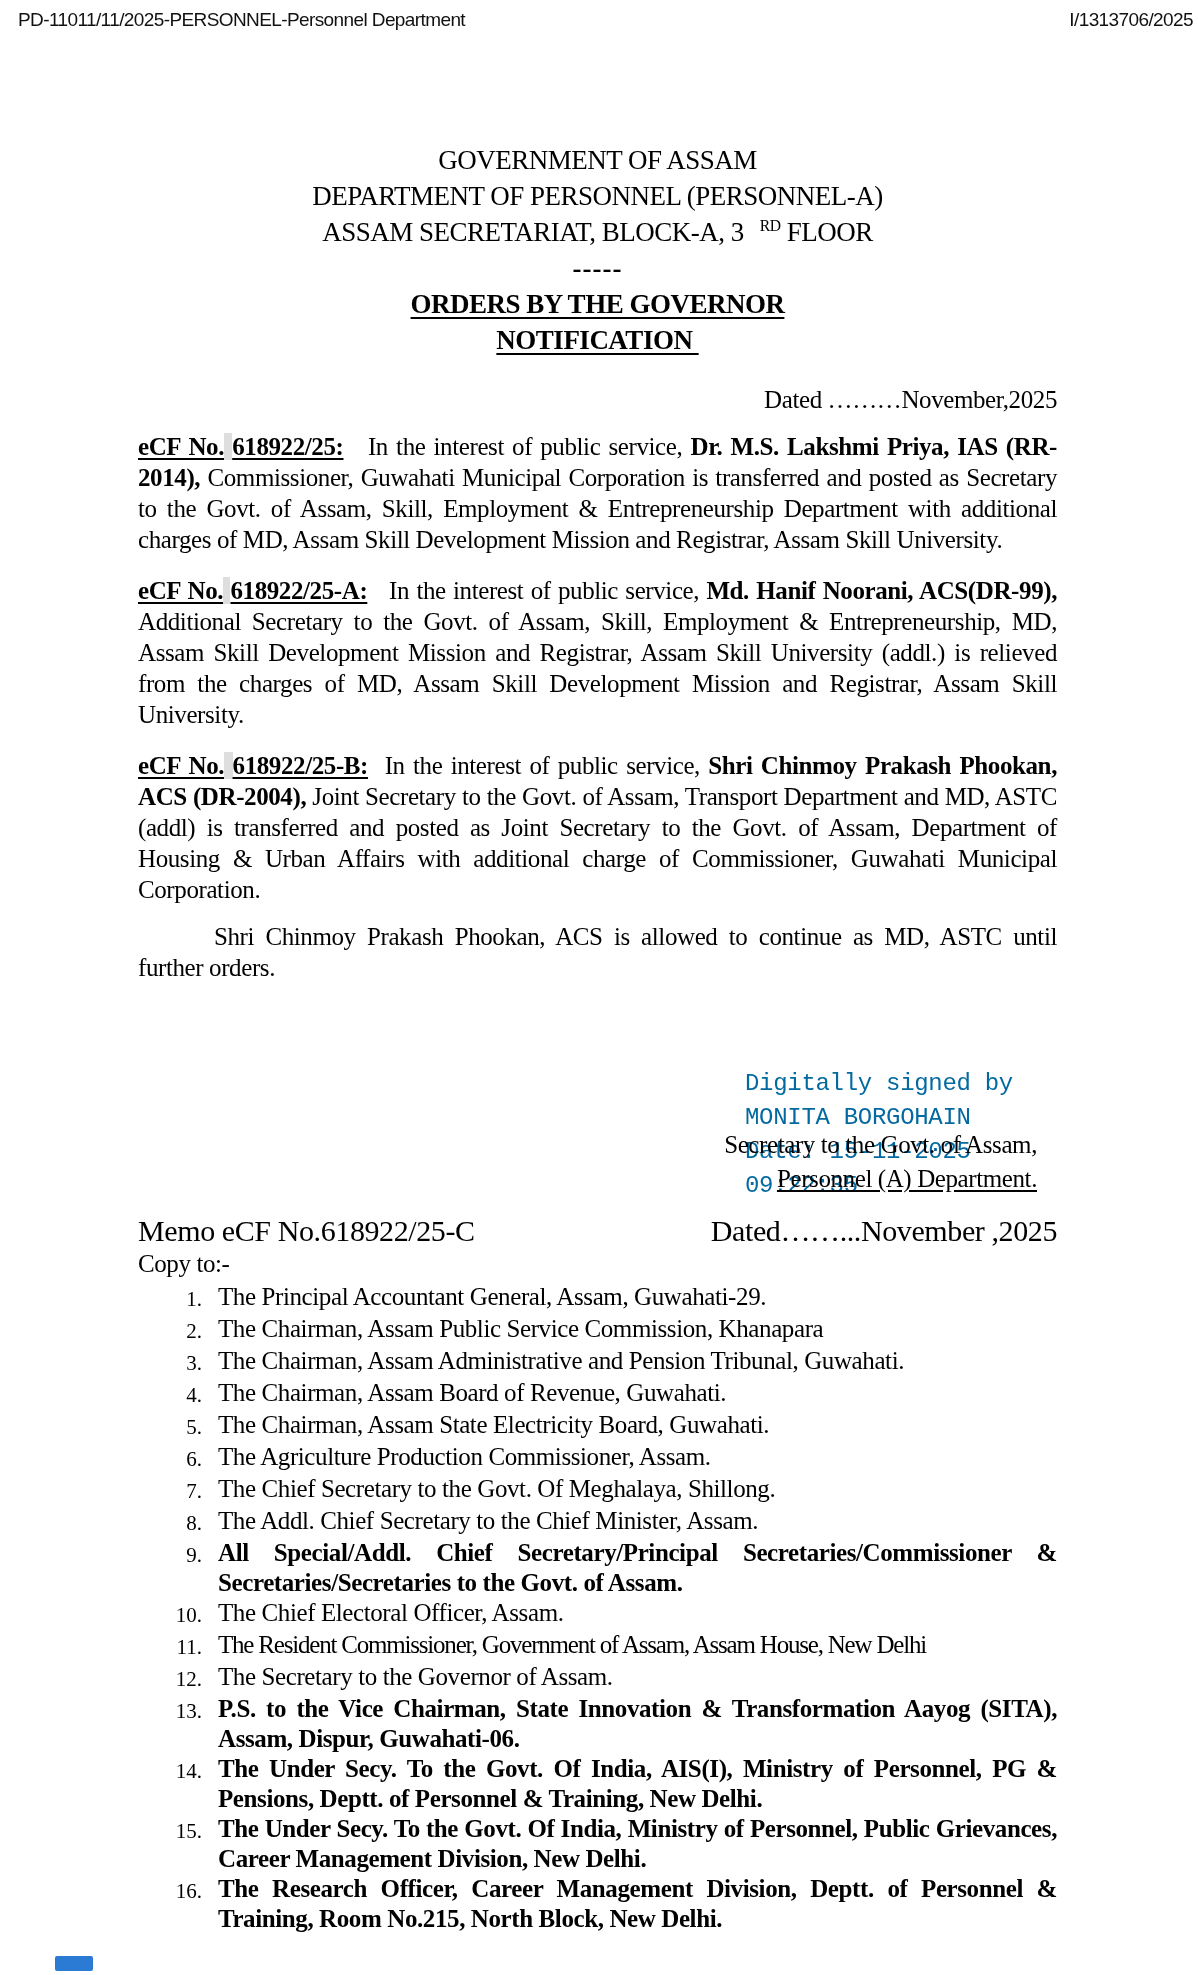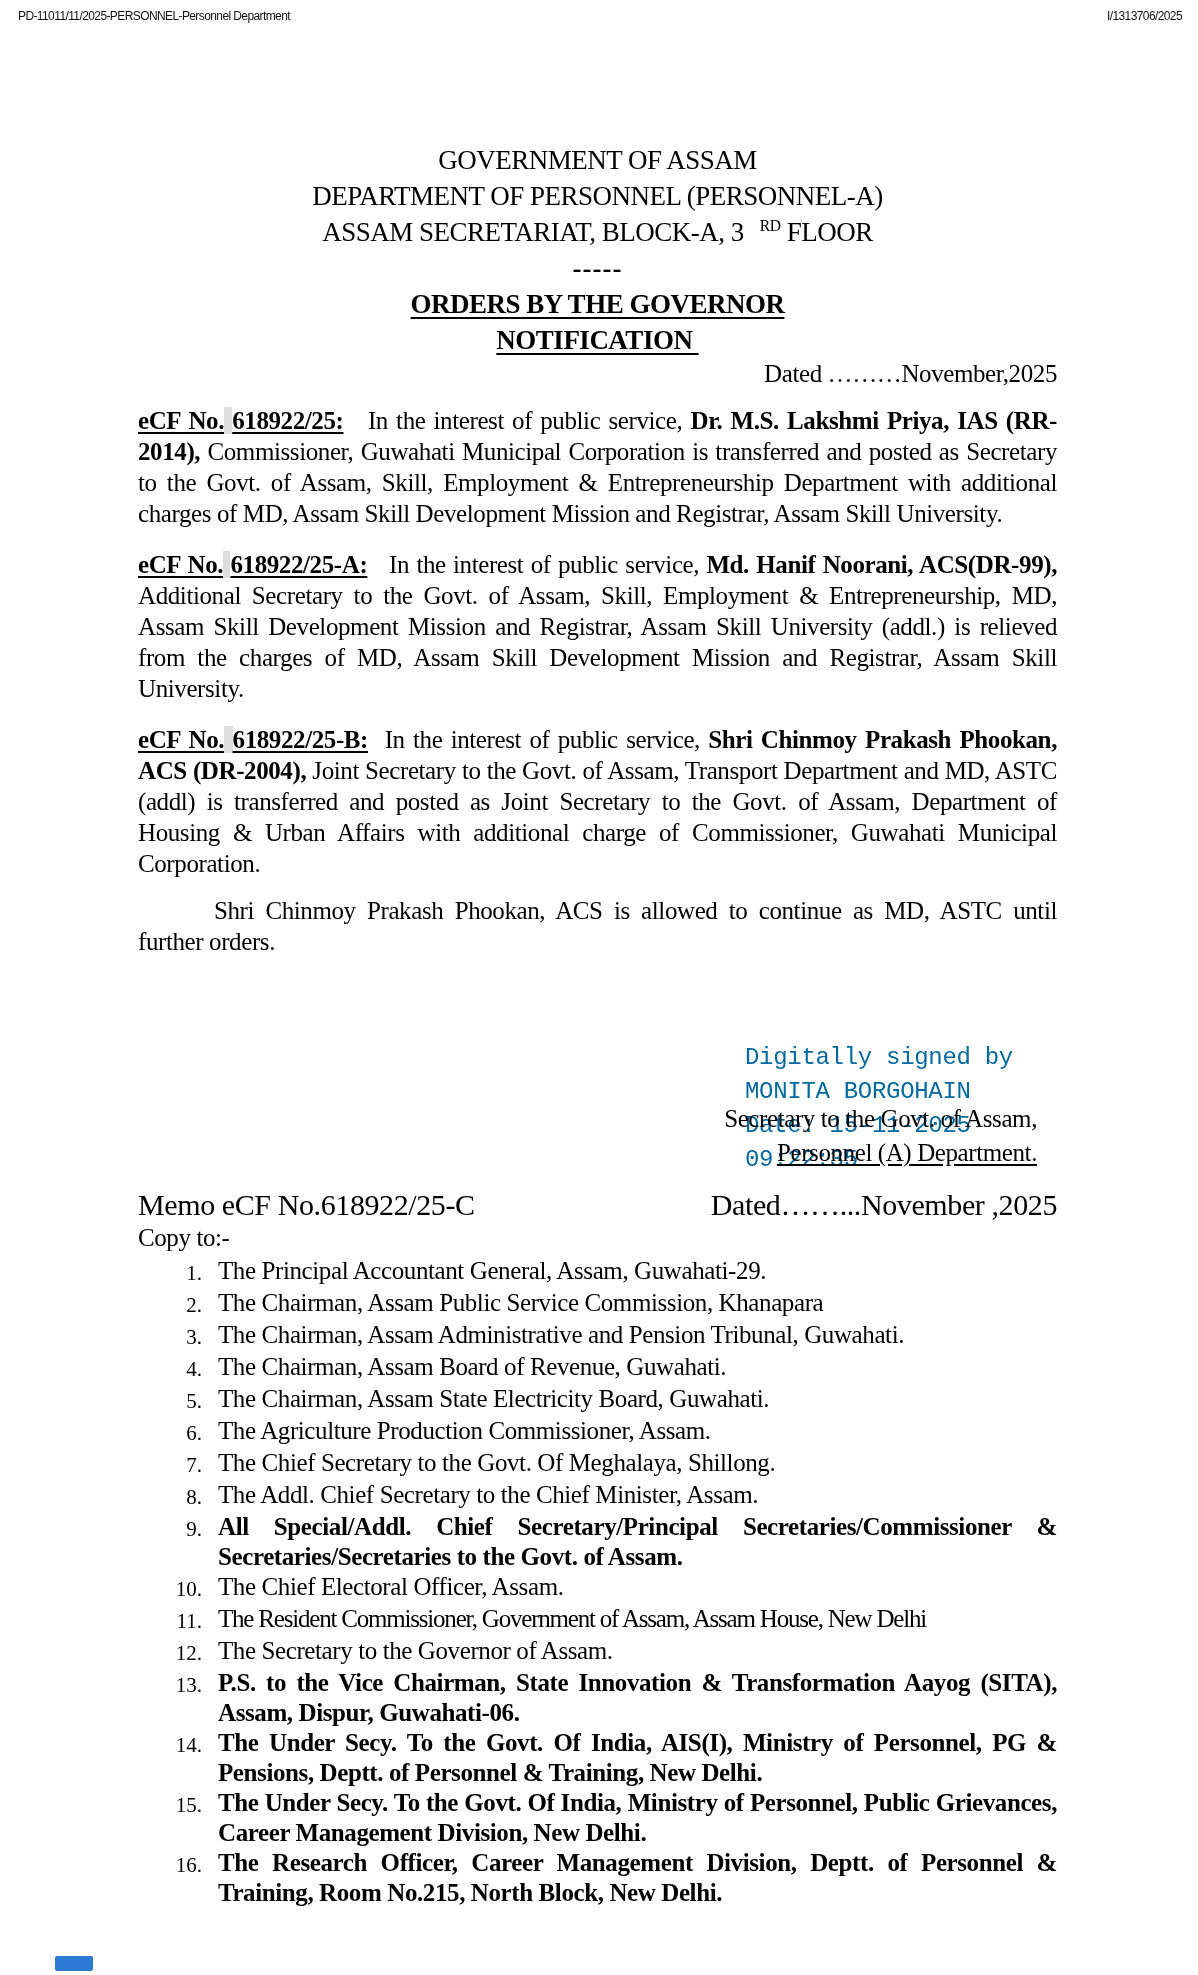--- a/index.html
+++ b/index.html
@@ -1,32 +1,32 @@
 <!DOCTYPE html>
 <html><head>
 <meta charset="utf-8">
 <style>
   html,body{margin:0;padding:0;background:#ffffff;}
   .page{position:relative;width:1198px;height:1975px;background:#fff;color:#000;
         font-family:"Liberation Serif",serif;overflow:hidden;}
 
   
   .meta{display:flex;justify-content:space-between;align-items:flex-start;
-        padding:9px 16px 0 18px;font-family:"Liberation Sans",sans-serif;
-        font-size:12px;letter-spacing:-0.6px;color:#111;gap:36px;}
+        padding:9px 5px 0 18px;font-family:"Liberation Sans",sans-serif;
+        font-size:19px;letter-spacing:-0.6px;color:#111;gap:36px;}
 
   
   .doc{position:absolute;left:138px;top:142px;width:919px;}
 
   .hdr{text-align:center;font-size:27px;line-height:36px;letter-spacing:-0.5px;}
   .hdr .dash{font-weight:bold;letter-spacing:1px;}
   .hdr .title{font-weight:bold;text-decoration:underline;text-underline-offset:4px;}
   sup.ord{font-size:0.58em;vertical-align:super;line-height:0;margin-left:16px;}
 
-  .dated{text-align:right;font-size:25px;line-height:31px;letter-spacing:-0.4px;}
+  .dated{margin-top:26px;text-align:right;font-size:25px;line-height:31px;letter-spacing:-0.4px;}
 
   .body-par{margin:16px 0 0 0;font-size:25px;line-height:31px;letter-spacing:-0.4px;
             text-align:justify;}
   .body-par.sp{margin-top:20px;}
   .body-par.indent{text-indent:76px;text-align:justify;}
   .b{font-weight:bold;}
   .u{text-decoration:underline;text-underline-offset:3px;}
   .hl{background:#dedede;}
 
   

